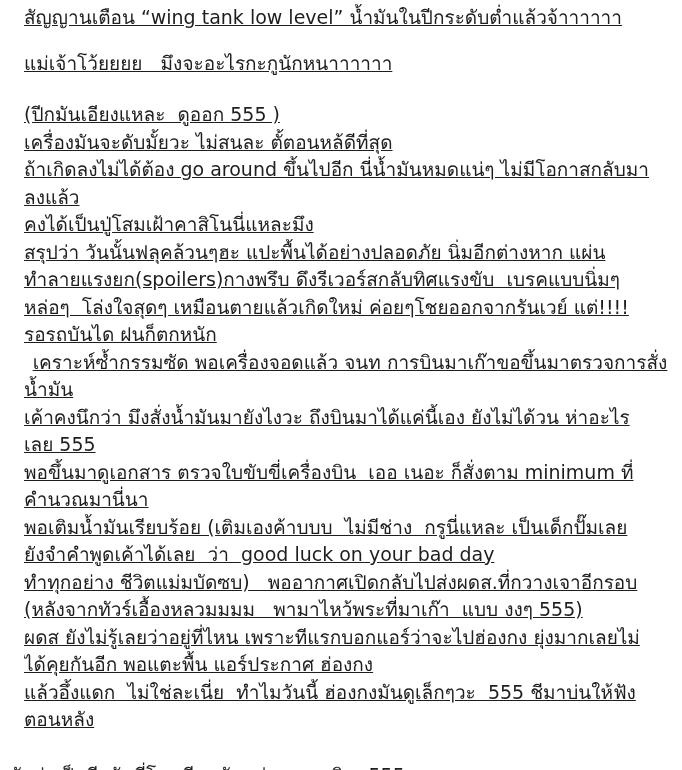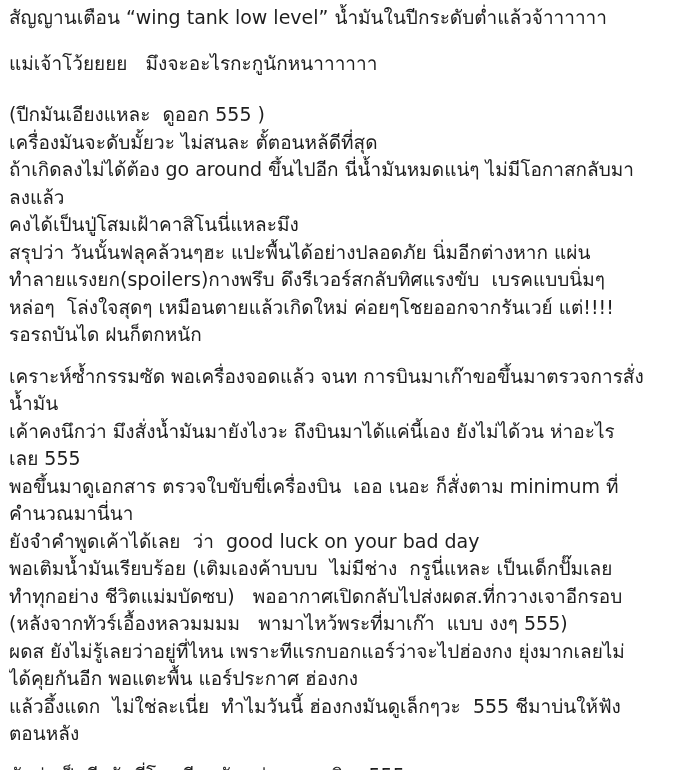--- a/index.html
+++ b/index.html
@@ -7,23 +7,24 @@
     width: 682px;
     height: 770px;
     overflow: hidden;
     background: #ffffff;
     font-family: "DejaVu Sans", "Liberation Sans", sans-serif;
   }
   #document-body {
     position: relative;
     width: 682px;
     height: 770px;
-    padding: 4px 6px 0 9px;
+    padding: 4px 6px 0 24px;
     color: #1e1e1e;
     font-size: 19px;
+    text-decoration: underline;
   }
   .line {
     height: 27.5px;
     line-height: 27.5px;
     white-space: pre;
     overflow: hidden;
   }
   .clipped-line {
     position: absolute;
     left: 9px;
@@ -44,28 +45,28 @@
     <div class="line" style="margin-top: 18px;">แม่เจ้าโว้ยยยย   มึงจะอะไรกะกูนักหนาาาาาา</div>
     <div class="line" style="margin-top: 24px;">(ปีกมันเอียงแหละ  ดูออก 555 )</div>
     <div class="line">เครื่องมันจะดับมั้ยวะ ไม่สนละ ตั้ตอนหล้ดีที่สุด</div>
     <div class="line">ถ้าเกิดลงไม่ได้ต้อง go around ขึ้นไปอีก นี่น้ำมันหมดแน่ๆ ไม่มีโอกาสกลับมา</div>
     <div class="line">ลงแล้ว</div>
     <div class="line">คงได้เป็นปู่โสมเฝ้าคาสิโนนี่แหละมึง</div>
     <div class="line">สรุปว่า วันนั้นฟลุคล้วนๆฮะ แปะพื้นได้อย่างปลอดภัย นิ่มอีกต่างหาก แผ่น</div>
     <div class="line">ทำลายแรงยก(spoilers)กางพรึบ ดึงรีเวอร์สกลับทิศแรงขับ  เบรคแบบนิ่มๆ</div>
     <div class="line">หล่อๆ  โล่งใจสุดๆ เหมือนตายแล้วเกิดใหม่ ค่อยๆโชยออกจากรันเวย์ แต่!!!!</div>
     <div class="line">รอรถบันได ฝนก็ตกหนัก</div>
-    <div class="line" style="margin-top: 14px;">เคราะห์ซ้ำกรรมซัด พอเครื่องจอดแล้ว จนท การบินมาเก๊าขอขึ้นมาตรวจการสั่ง</div>
+    <div class="line" style=" text-align: center;">เคราะห์ซ้ำกรรมซัด พอเครื่องจอดแล้ว จนท การบินมาเก๊าขอขึ้นมาตรวจการสั่ง</div>
     <div class="line">น้ำมัน</div>
     <div class="line">เค้าคงนึกว่า มึงสั่งน้ำมันมายังไงวะ ถึงบินมาได้แค่นี้เอง ยังไม่ได้วน ห่าอะไร</div>
     <div class="line">เลย 555</div>
     <div class="line">พอขึ้นมาดูเอกสาร ตรวจใบขับขี่เครื่องบิน  เออ เนอะ ก็สั่งตาม minimum ที่</div>
     <div class="line">คำนวณมานี่นา</div>
+    <div class="line">พอเติมน้ำมันเรียบร้อย (เติมเองค้าบบบ  ไม่มีช่าง  กรูนี่แหละ เป็นเด็กปั๊มเลย</div>
     <div class="line">ยังจำคำพูดเค้าได้เลย  ว่า  good luck on your bad day</div>
-    <div class="line">พอเติมน้ำมันเรียบร้อย (เติมเองค้าบบบ  ไม่มีช่าง  กรูนี่แหละ เป็นเด็กปั๊มเลย</div>
     <div class="line">ทำทุกอย่าง ชีวิตแม่มบัดซบ)   พออากาศเปิดกลับไปส่งผดส.ที่กวางเจาอีกรอบ</div>
     <div class="line">(หลังจากทัวร์เอื้องหลวมมมม   พามาไหว้พระที่มาเก๊า  แบบ งงๆ 555)</div>
     <div class="line">ผดส ยังไม่รู้เลยว่าอยู่ที่ไหน เพราะทีแรกบอกแอร์ว่าจะไปฮ่องกง ยุ่งมากเลยไม่</div>
     <div class="line">ได้คุยกันอีก พอแตะพื้น แอร์ประกาศ ฮ่องกง</div>
     <div class="line">แล้วอึ้งแดก  ไม่ใช่ละเนี่ย  ทำไมวันนี้ ฮ่องกงมันดูเล็กๆวะ  555 ชีมาบ่นให้ฟัง</div>
     <div class="line">ตอนหลัง</div>
     <div class="clipped-line">นับว่าเป็นอีกวันที่โชคดีบนวันแย่ๆของกูจริงๆ 555</div>
 </div>
 
 </body></html>

